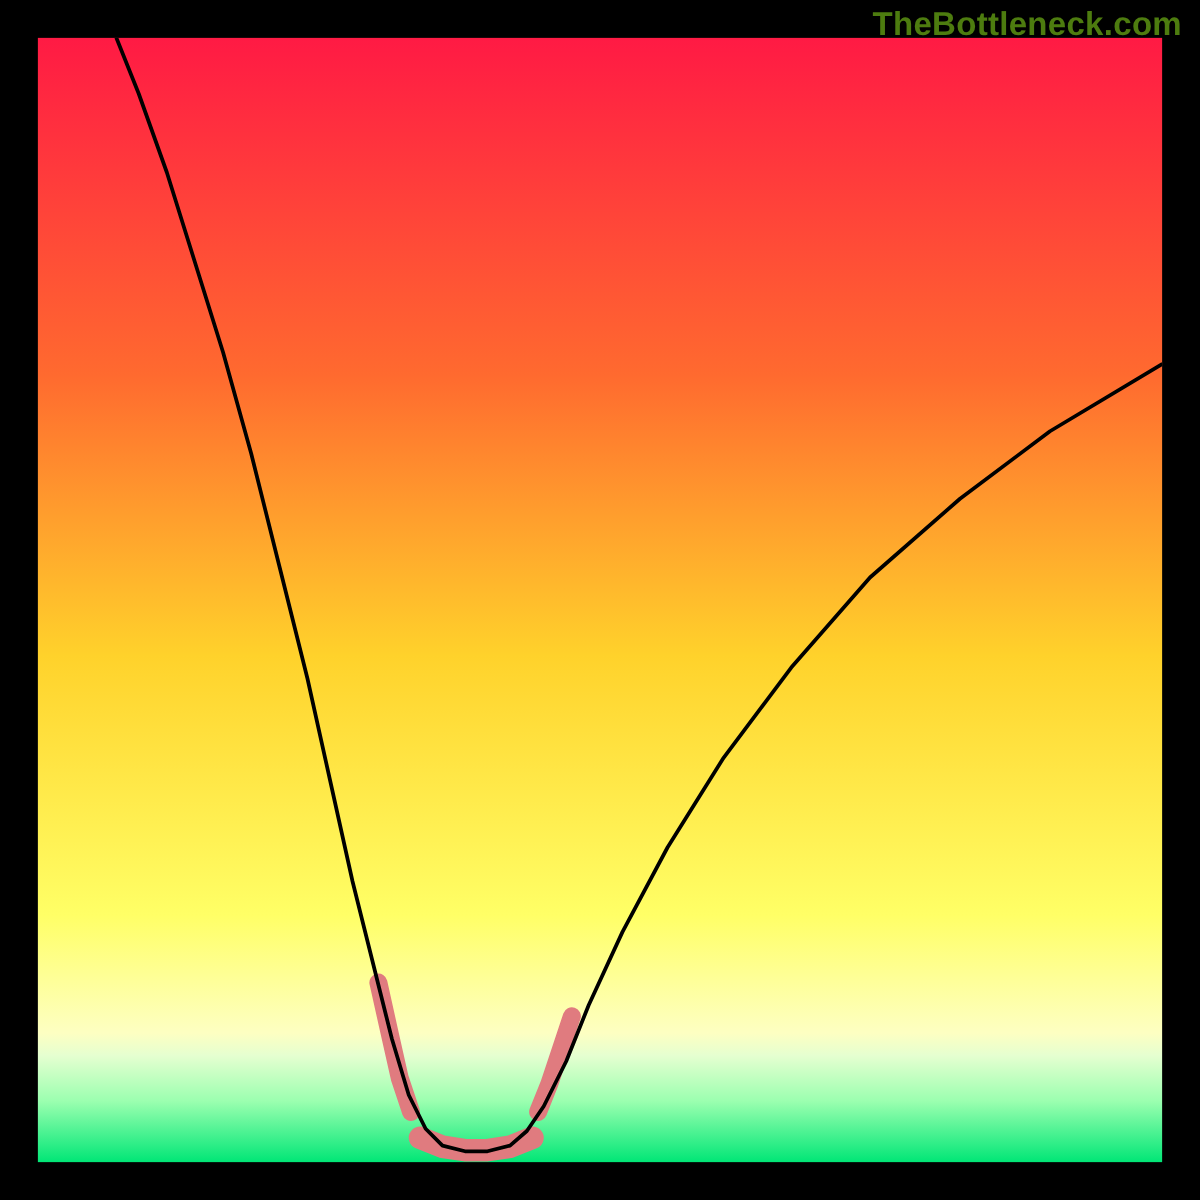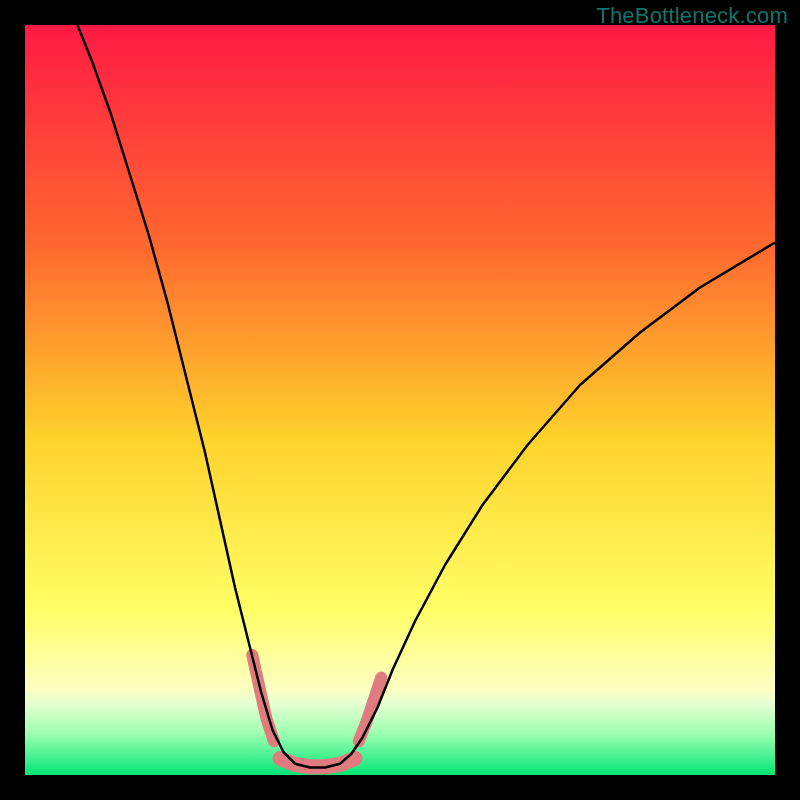--- a/index.html
+++ b/index.html
@@ -27,22 +27,22 @@
   .gradient {
     position: absolute;
     left: 0; top: 0; right: 0; bottom: 0;
   }
   .watermark {
     position: absolute;
     top: 3px;
     right: 12px;
     font-family: Arial, Helvetica, sans-serif;
     font-size: 22px;
-    font-weight: 400;
-    color: #0f766e;
+    font-weight: 700;
+    color: #4d7c0f;
     letter-spacing: 0.2px;
   }
   svg.curve {
     position: absolute;
     left: 0; top: 0;
     width: 750px; height: 750px;
   }
 </style>
 </head>
 <body>

